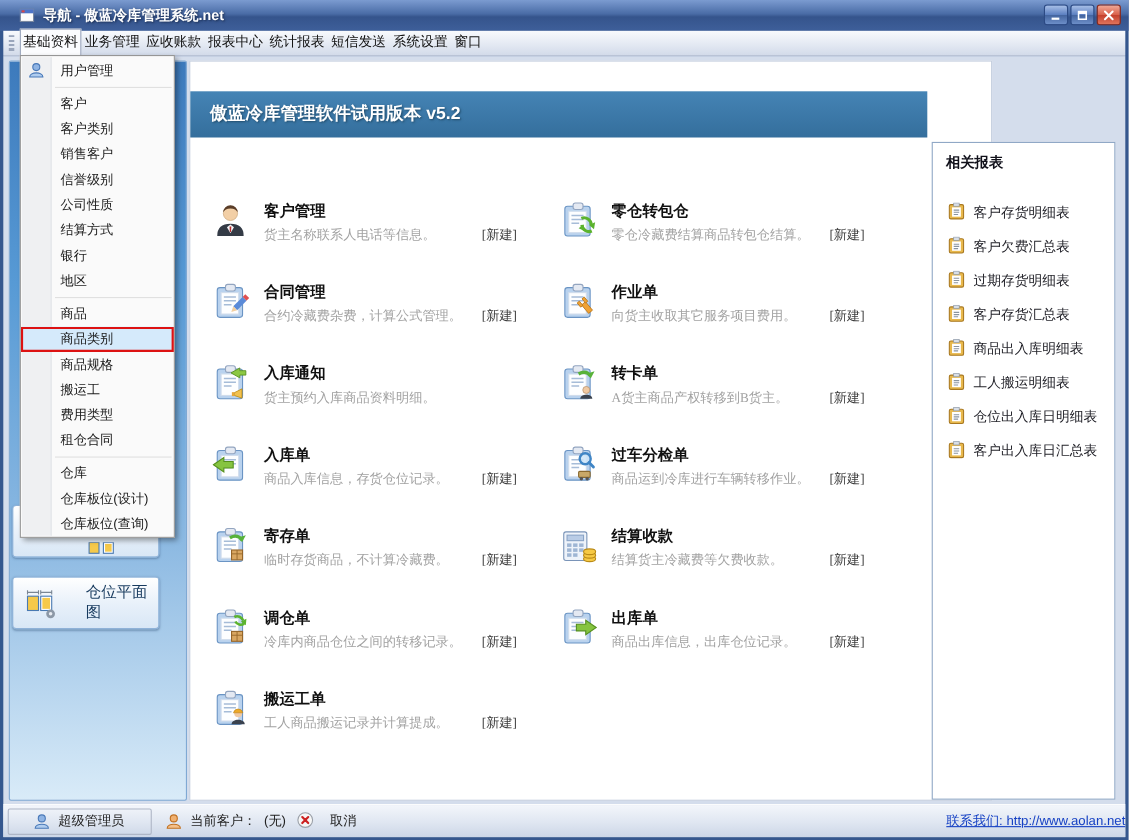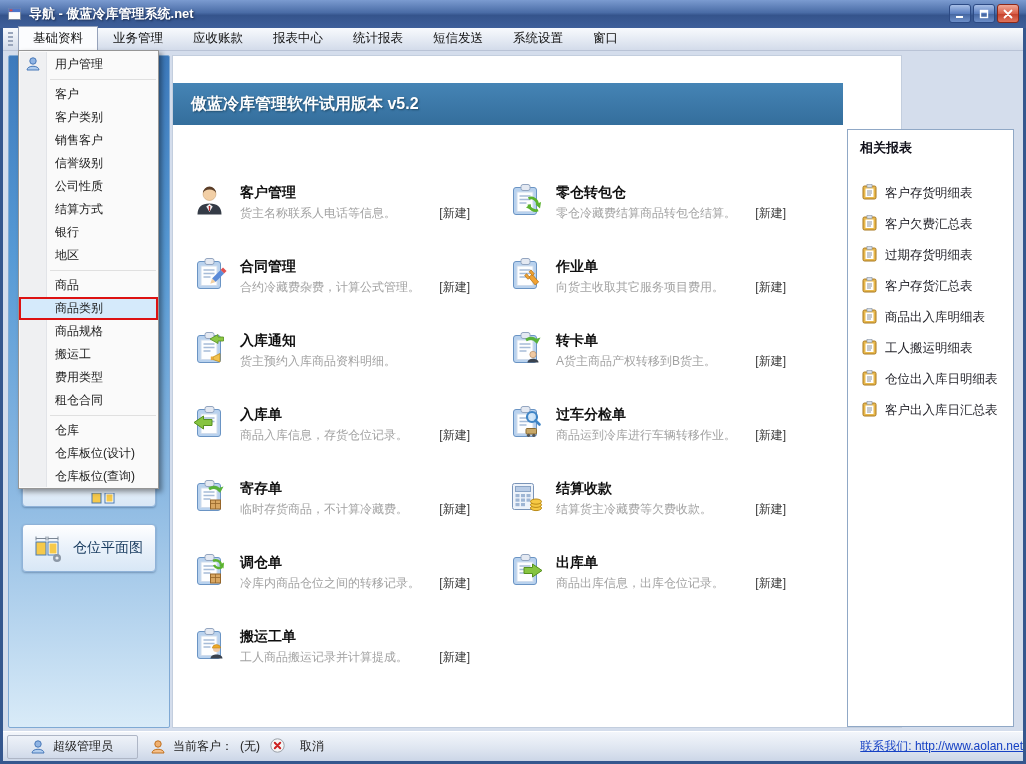--- a/index.html
+++ b/index.html
@@ -6,74 +6,74 @@
   html,body { width:1026px; height:764px; }
   body {
     position:relative; overflow:hidden;
     font-family:"Liberation Sans","DejaVu Sans",sans-serif;
     background:#35578e; color:#111;
   }
   
   .titlebar{
     position:absolute; left:0; top:0; width:1026px; height:28px;
     background:linear-gradient(#7b9bd0 0%,#4a6ca6 45%,#35548c 55%,#3e5f9a 100%);
-    display:flex; align-items:center; padding-left:7px; gap:6px;
+    display:flex; align-items:center; padding-left:17px; gap:6px;
   }
   .title-text{ color:#fff; font-size:13px; font-weight:bold; text-shadow:1px 1px 2px #1a2c50; }
   .winbtns{ position:absolute; right:7px; top:4px; display:flex; gap:2px; }
   .winbtn{
     width:22px; height:19px; border-radius:3px; border:1px solid #2c4a84;
     background:linear-gradient(#a9c0e8,#5b7fc0 50%,#44659f 52%,#6d8fc9);
     display:flex; align-items:center; justify-content:center; cursor:default;
   }
   .winbtn.close{ background:linear-gradient(#f0a896,#d9604a 50%,#c4402c 52%,#e0745c); border-color:#8c2818; }
   
   .menubar{
     position:absolute; left:3px; top:28px; width:1020px; height:23px;
     background:linear-gradient(#f8fafd,#e2e8f2 60%,#d3dbea);
     border-bottom:1px solid #b9c3d6;
     display:flex; align-items:center; padding-left:4px; font-size:12.5px;
   }
   .grip{ width:5px; height:15px; margin:0 5px 0 1px;
     background:repeating-linear-gradient(180deg,#9aa6bc 0 2px,transparent 2px 4px); }
-  .menu-item{ padding:3px 14px 4px; border:1px solid transparent; cursor:default; }
+  .menu-item{ padding:3px 2px 4px; border:1px solid transparent; cursor:default; }
   .menu-item.open{ background:#fbfcfe; border-color:#96a2ba; }
   
   .client{ position:absolute; left:3px; top:51px; right:3px; bottom:3px; background:#d4ddec; }
   
   .sidebar{
     position:absolute; left:5px; top:4px; width:162px; height:673px;
     border:1px solid #7fa9d4; border-radius:2px;
     background:linear-gradient(180deg,#3d7abc 0%,#579ad5 30%,#8cb9e2 65%,#d9ebf8 100%);
   }
   .side-btn{
-    position:absolute; left:13px; width:134px; height:48px; border-radius:4px;
+    position:absolute; left:2px; width:134px; height:48px; border-radius:4px;
     border:1px solid #8fb2d8; background:linear-gradient(#ffffff,#e9f1fa 50%,#d8e7f6);
     box-shadow:0 1px 2px rgba(20,50,90,.35);
-    display:flex; align-items:center; gap:10px; padding-left:10px;
+    display:flex; align-items:center; gap:26px; padding-left:10px;
     font-size:14px; color:#173a5e; cursor:default;
   }
   .side-btn.partial{ top:403px; }
   .side-btn.plan{ top:468px; }
   
   .content{
     position:absolute; left:169px; top:4px; width:730px; height:673px;
     background:#fff; border:1px solid #c3cede;
   }
   .banner{
     position:absolute; left:0; top:27px; width:670px; height:42px;
     background:linear-gradient(#4584b5,#346e9c);
     color:#fff; font-size:16px; font-weight:bold; line-height:42px; padding-left:18px;
     text-shadow:1px 1px 2px #1e4866;
   }
   .features{
     position:absolute; left:20px; top:123px; width:650px;
     display:grid; grid-template-columns:316px 334px; grid-auto-rows:74px;
   }
-  .feat{ display:flex; align-items:flex-start; padding-top:4px; cursor:default; }
+  .feat{ display:flex; align-items:flex-start; padding-top:4px; cursor:default;font-family:Liberation Serif, serif; }
   .feat-icon{ width:34px; height:34px; margin-right:13px; flex:0 0 auto; }
   .feat-text{ width:230px; }
   .feat-title{ font-size:14px; font-weight:bold; color:#101010; line-height:19px; }
   .feat-desc-row{ display:flex; justify-content:space-between; margin-top:3px; }
   .feat-desc{ font-size:12px; color:#a2a2a2; }
   .new-link{ font-size:12px; color:#3c3c3c; text-decoration:none; white-space:nowrap; cursor:pointer; }
   
   .rightpanel{
     position:absolute; left:674px; top:73px; width:167px; height:598px;
     background:#fff; border:1px solid #90a8c6;

